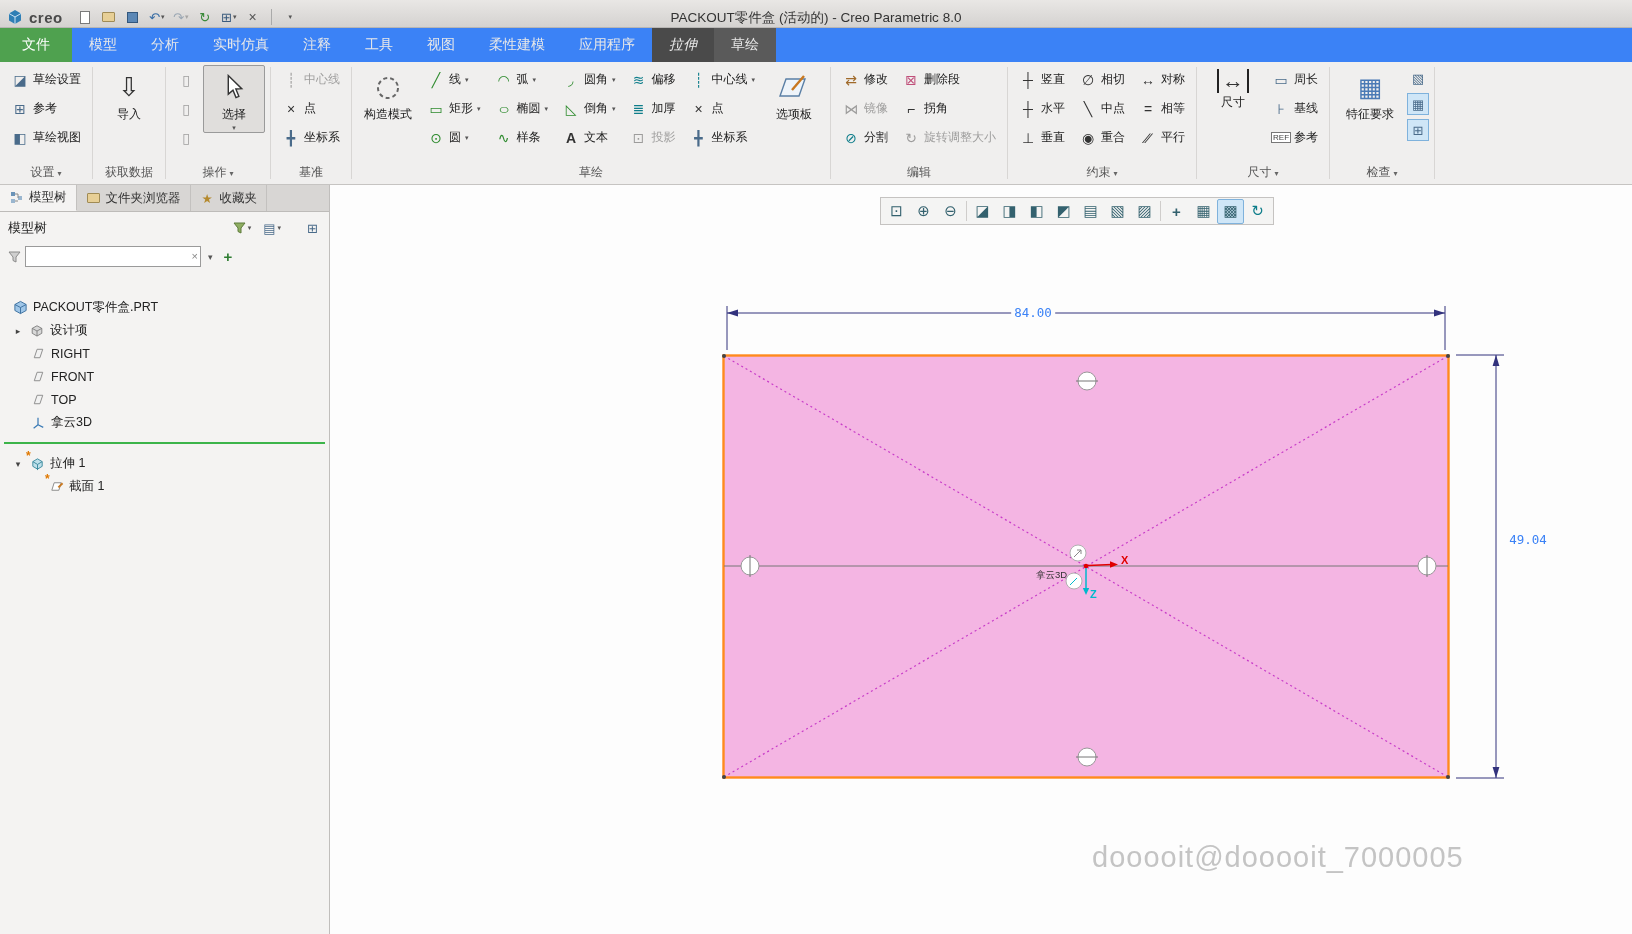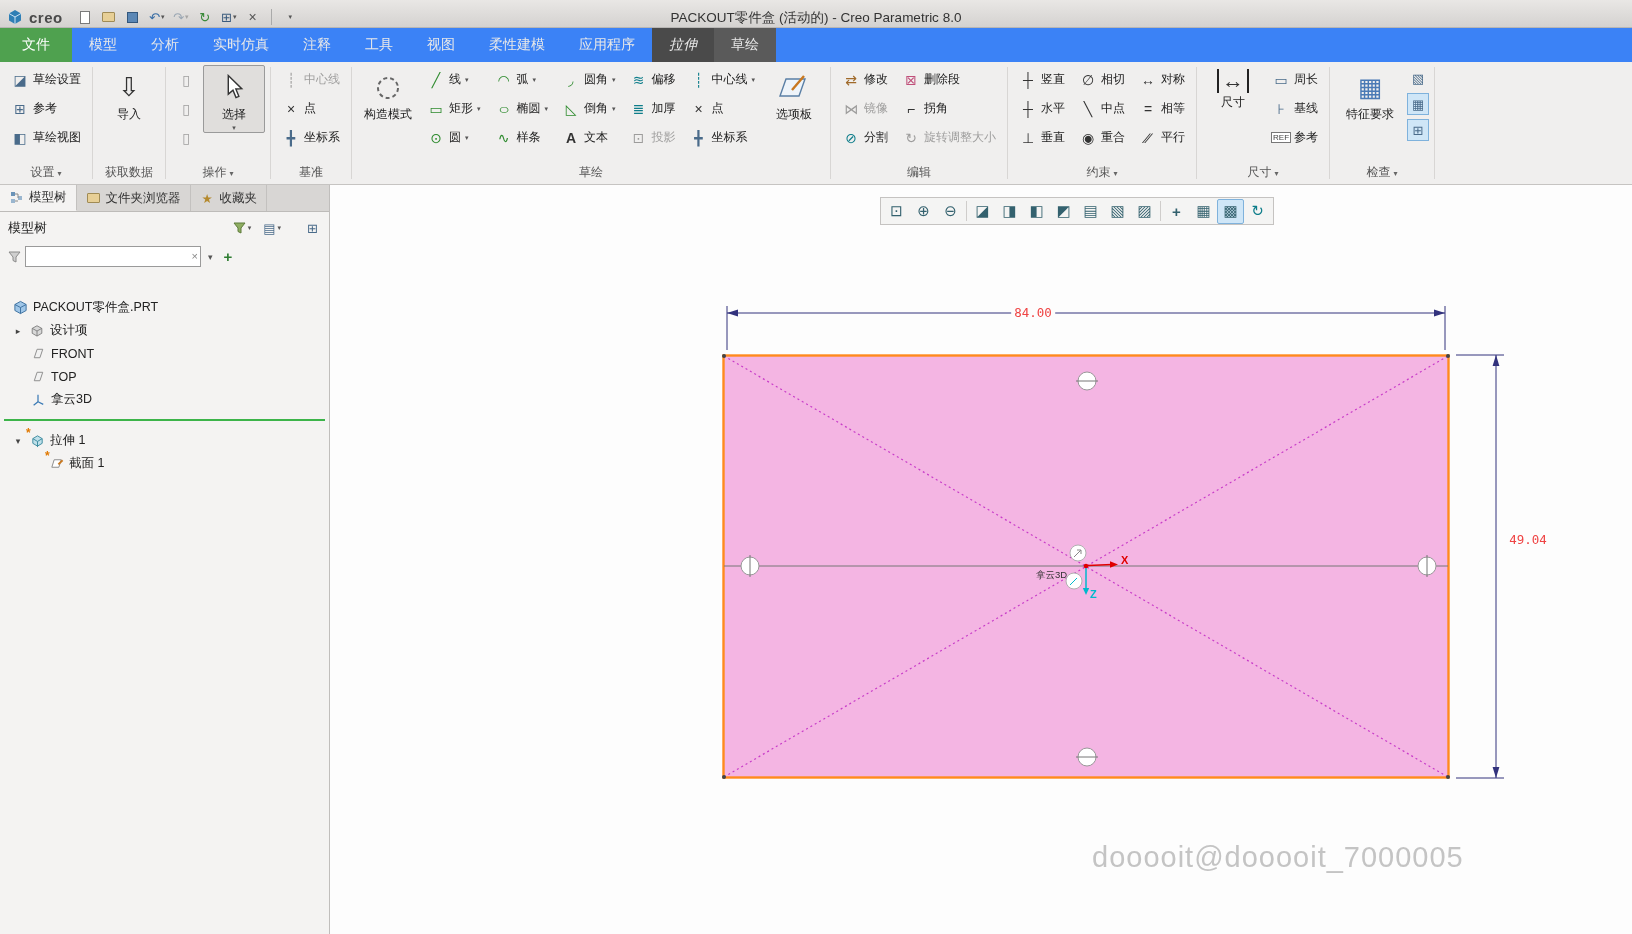--- a/index.html
+++ b/index.html
@@ -76,21 +76,21 @@
 .ind1{padding-left:30px;}
 .ind2{padding-left:48px;}
 
 
 #canvas{position:relative;flex:1;background:#fdfdfd;overflow:hidden;}
 #gtoolbar{position:absolute;left:550px;top:12px;display:flex;align-items:center;background:#f4f4f3;border:1px solid #c5c3c1;padding:0 2px;height:28px;}
 .gbtn{width:27px;height:25px;display:flex;align-items:center;justify-content:center;font-size:15px;color:#33616e;cursor:pointer;border:1px solid transparent;border-radius:2px;}
 .gbtn.active{background:#cfe6f7;border-color:#7fb2dc;}
 .gsep{width:1px;height:20px;background:#cfcdcb;margin:0 2px;}
 #sketch-svg{position:absolute;left:0;top:0;}
-.dimtext{position:absolute;color:#ef4444;font-size:12.5px;font-family:"DejaVu Sans Mono","Liberation Mono",monospace;background:#fdfdfd;padding:0 3px;cursor:pointer;text-align:right;}
+.dimtext{position:absolute;color:#3b82f6;font-size:12.5px;font-family:"DejaVu Sans Mono","Liberation Mono",monospace;background:#fdfdfd;padding:0 3px;cursor:pointer;text-align:right;}
 .axis-label{position:absolute;font-size:11px;font-weight:bold;}
 .origin-label{position:absolute;font-size:9.5px;color:#333;}
 .watermark{position:absolute;left:762px;top:656px;font-size:29px;color:#c4c4c4;letter-spacing:1px;}
 </style>
 </head>
 <body>
 
 <div id="titlebar">
   <div class="tb-left">
     <span class="tb-btn" style="cursor:default;">
@@ -545,20 +545,28 @@
             </svg>
         </span>
         <span>设计项</span>
       </div>
       <div class="trow ind1">
         <span class="ticon">
           <svg width="15" height="15" viewBox="0 0 16 16">
               <path d="M3.5 12.5 6.5 3.5h6l-3 9z" fill="#f2f2f2" stroke="#8a8a8a"></path>
             </svg>
         </span>
+        <span>RIGHT</span>
+      </div>
+      <div class="trow ind1">
+        <span class="ticon">
+          <svg width="15" height="15" viewBox="0 0 16 16">
+              <path d="M3.5 12.5 6.5 3.5h6l-3 9z" fill="#f2f2f2" stroke="#8a8a8a"></path>
+            </svg>
+        </span>
         <span>FRONT</span>
       </div>
       <div class="trow ind1">
         <span class="ticon">
           <svg width="15" height="15" viewBox="0 0 16 16">
               <path d="M3.5 12.5 6.5 3.5h6l-3 9z" fill="#f2f2f2" stroke="#8a8a8a"></path>
             </svg>
         </span>
         <span>TOP</span>
       </div>

